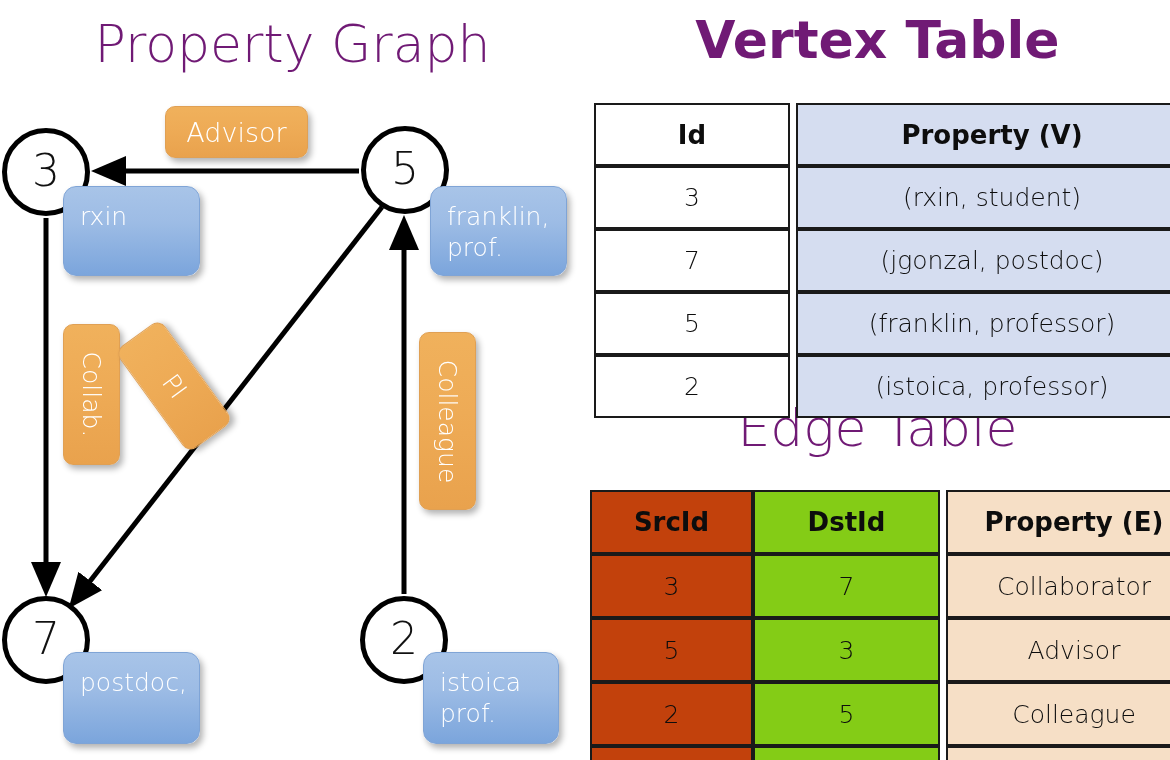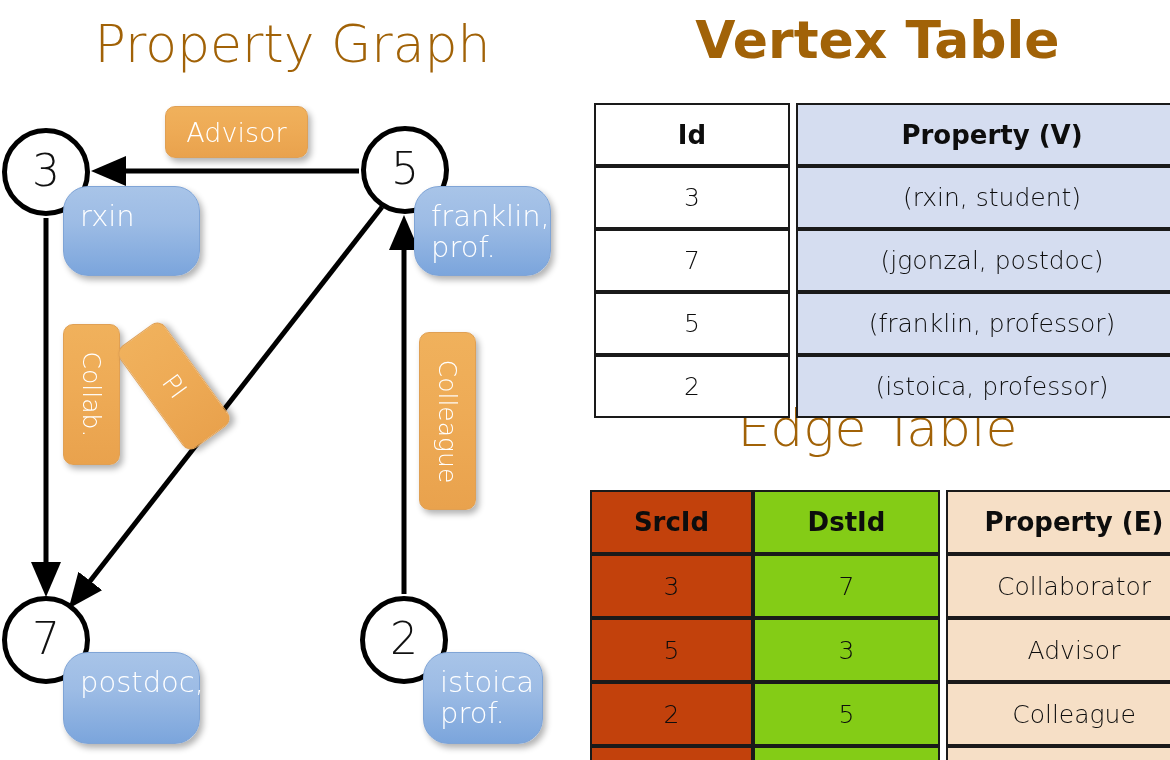--- a/index.html
+++ b/index.html
@@ -16,21 +16,21 @@
     color: #000;
   }
 
   
   .title {
     position: absolute;
     font-family: "DejaVu Sans", sans-serif;
     font-weight: 300;
     font-size: 52px;
     letter-spacing: 0px;
-    color: #a16207;
+    color: #701a75;
     white-space: nowrap;
     text-align: center;
   }
   #title-property-graph { left: 0px;   top: 14px;  width: 585px; }
   #title-vertex-table   { left: 585px; top: 10px;  width: 585px; font-weight: bold; }
   #title-edge-table     { left: 585px; top: 398px; width: 585px; }
 
   
   #graph-panel {
     position: absolute;
@@ -67,37 +67,37 @@
     color: #111;
   }
   #node-3 { left: 2px;   top: 128px; }
   #node-5 { left: 361px; top: 126px; }
   #node-7 { left: 2px;   top: 596px; }
   #node-2 { left: 360px; top: 596px; }
 
   
   .prop-box {
     position: absolute;
-    border-radius: 25px;
+    border-radius: 13px;
     background: linear-gradient(to bottom, #a8c4e8 0%, #9dbce5 40%, #7ba5dc 100%);
     border: 1px solid #7fa4d6;
     box-shadow: 3px 4px 6px rgba(0,0,0,0.30);
     color: #ffffff;
     font-family: "DejaVu Sans", sans-serif;
     font-weight: 300;
-    font-size: 29px;
+    font-size: 25px;
     line-height: 31px;
     padding: 14px 0 11px 16px;
     box-sizing: border-box;
     z-index: 4;
   }
   #prop-3 { left: 63px;  top: 186px; width: 137px; height: 90px; }
-  #prop-5 { left: 414px; top: 186px; width: 137px; height: 90px; }
+  #prop-5 { left: 430px; top: 186px; width: 137px; height: 90px; }
   #prop-7 { left: 63px;  top: 652px; width: 137px; height: 92px; }
-  #prop-2 { left: 423px; top: 652px; width: 120px; height: 92px; }
+  #prop-2 { left: 423px; top: 652px; width: 136px; height: 92px; }
 
   
   .edge-label {
     position: absolute;
     border-radius: 10px;
     background: linear-gradient(to bottom, #f0b15c 0%, #eeab56 45%, #e9a24d 100%);
     border: 1px solid #e0a054;
     box-shadow: 3px 4px 6px rgba(0,0,0,0.30);
     color: #ffffff;
     font-family: "DejaVu Sans", sans-serif;

